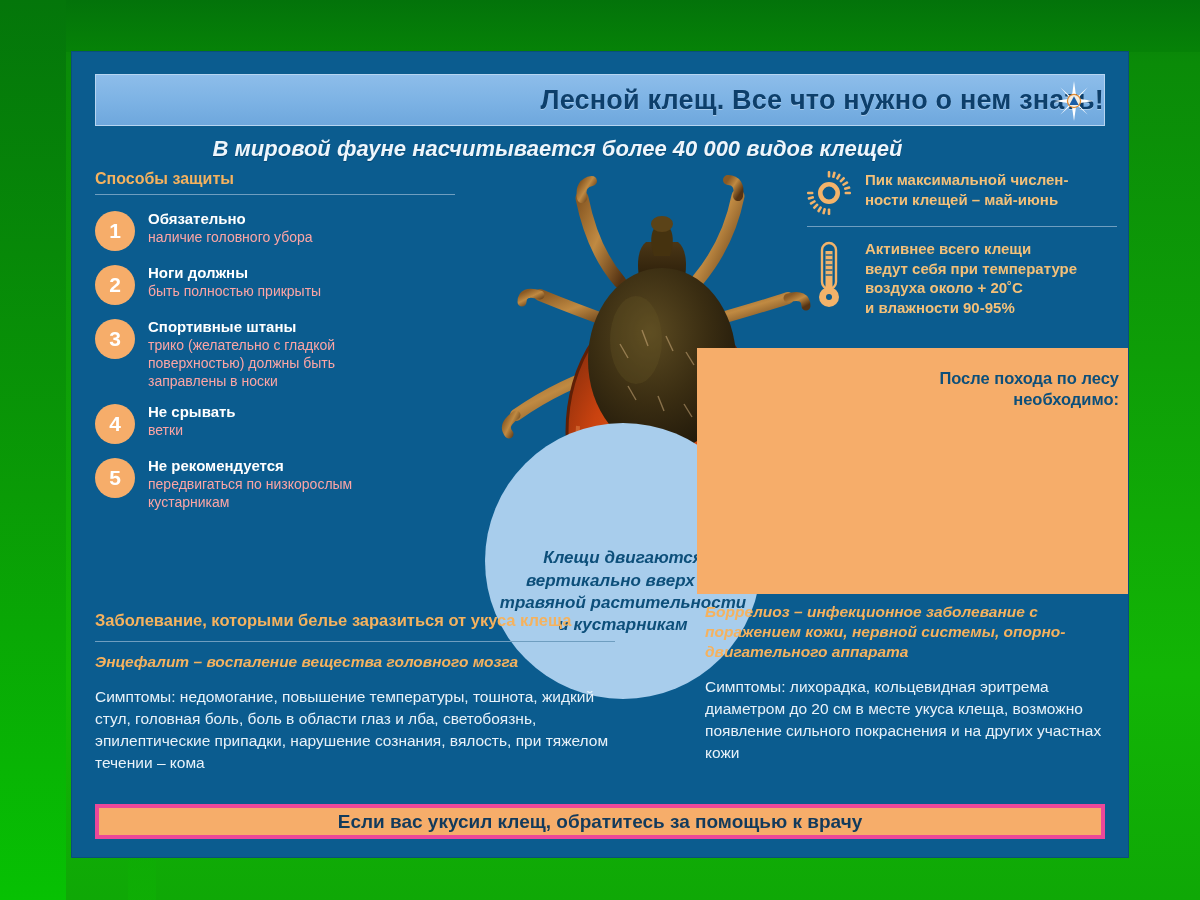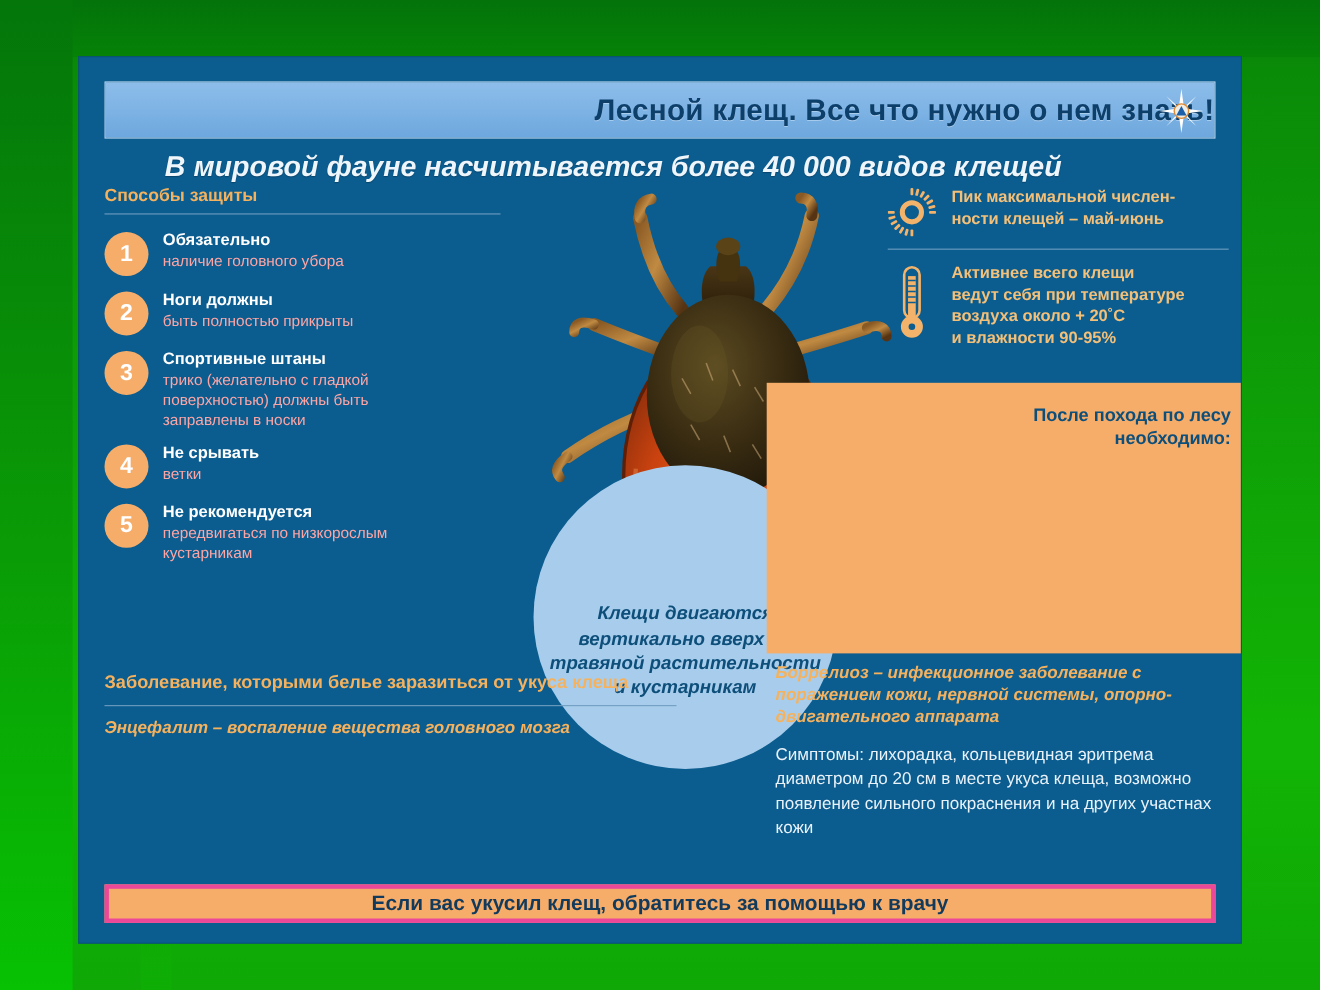--- a/index.html
+++ b/index.html
@@ -51,21 +51,21 @@
     text-shadow: 0 1px 0 rgba(255,255,255,.35);
   }
   .emblem {
     position: absolute; right: 10px; top: 6px;
     width: 40px; height: 40px;
   }
 
   .subtitle {
     position: absolute; left: 0; top: 84px; width: 971px;
     text-align: center;
-    font-size: 26px; font-style: italic; font-weight: bold;
+    font-size: 22px; font-style: italic; font-weight: bold;
     color: #eef6fc;
     text-shadow: 0 1px 1px rgba(0,0,0,.25);
   }
 
   
   .left-col { position: absolute; left: 23px; top: 118px; width: 360px; }
   .sec-head {
     font-size: 16px; font-weight: bold; color: #f5b25e;
     padding-bottom: 6px;
   }
@@ -374,20 +374,21 @@
   <div class="orange-panel">
     <div class="op-inner">
       <div class="op-head">После похода по лесу необходимо:</div>
     </div>
   </div>
 
   <div class="disease-block">
     <div class="dis-head">Заболевание, которыми белье заразиться от укуса клеща</div>
     <div class="dis-hr"></div>
     <div class="dis-sub">Энцефалит – воспаление вещества головного мозга</div>
+    <div class="dis-body" style="max-width:520px">Симптомы: недомогание, повышение температуры, тошнота, жидкий стул, головная боль, боль  в области глаз и лба, светобоязнь, эпилептические припадки, нарушение сознания, вялость, при тяжелом течении – кома</div>
   </div>
 
   <div class="borrel-block">
     <div class="dis-sub">Боррелиоз – инфекционное заболевание с поражением кожи, нервной системы, опорно-двигательного аппарата</div>
     <div class="dis-body">Симптомы: лихорадка, кольцевидная эритрема диаметром до 20 см в месте укуса клеща, возможно появление сильного покраснения и на других участнах кожи</div>
   </div>
 
   <div class="bottom-banner">
     <span>Если вас укусил клещ, обратитесь за помощью к врачу</span>
   </div>

